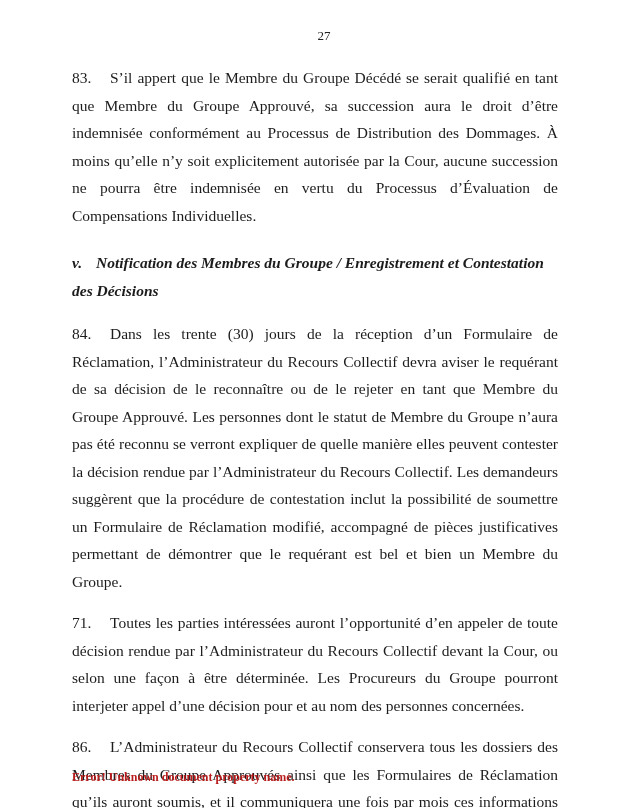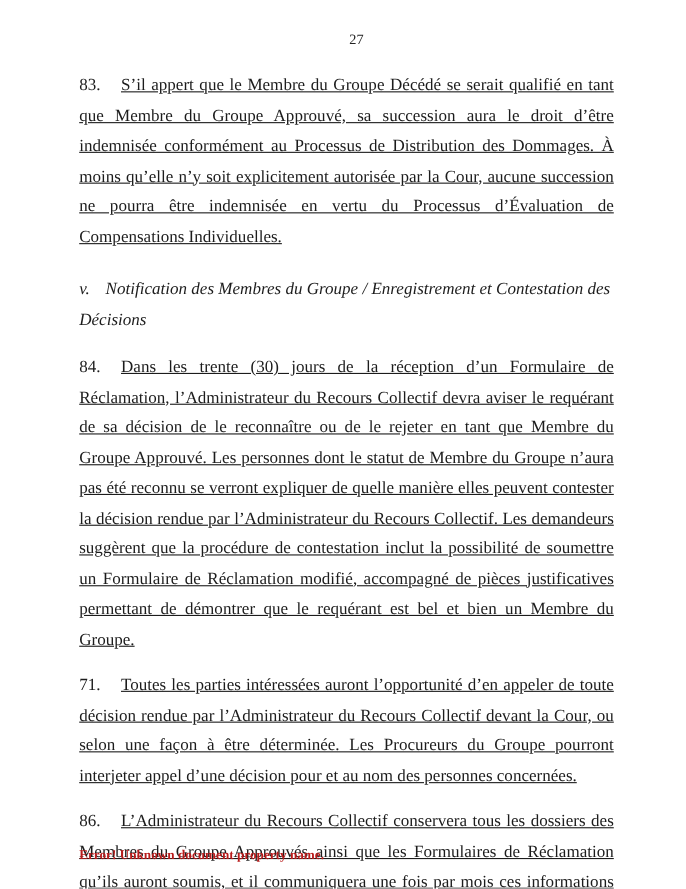--- a/index.html
+++ b/index.html
@@ -33,34 +33,33 @@
     top: 64px;
     width: 486px;
   }
   .para {
     font-size: 15.5px;
     line-height: 27.5px;
     text-align: justify;
     text-align-last: left;
     margin: 0;
     color: #1c1c1c;
-    text-decoration: underline;
   }
   .para + .para {
     margin-top: 14px;
   }
   .pnum {
     display: inline-block;
     width: 38px;
     font-style: normal;
   }
   .section-heading {
     font-size: 15.5px;
     line-height: 27.5px;
-    font-weight: normal;
+    font-weight: bold;
     font-style: italic;
     text-align: left;
     margin: 20px 0 0 0;
     color: #1c1c1c;
   }
   .section-heading .hnum {
     display: inline-block;
     width: 24px;
   }
   .section-heading + .para {

